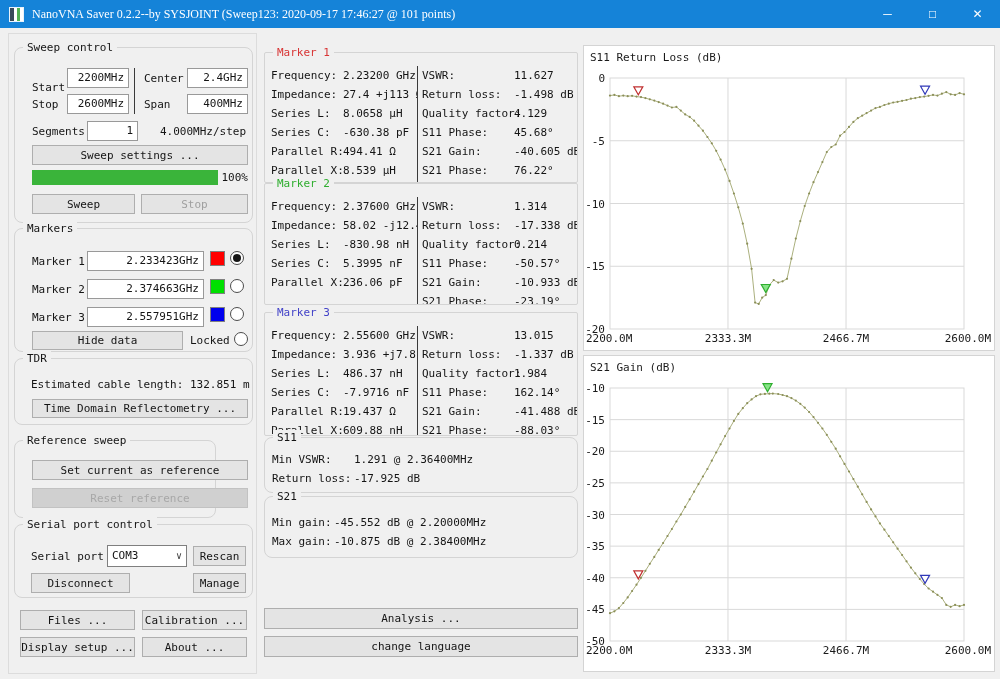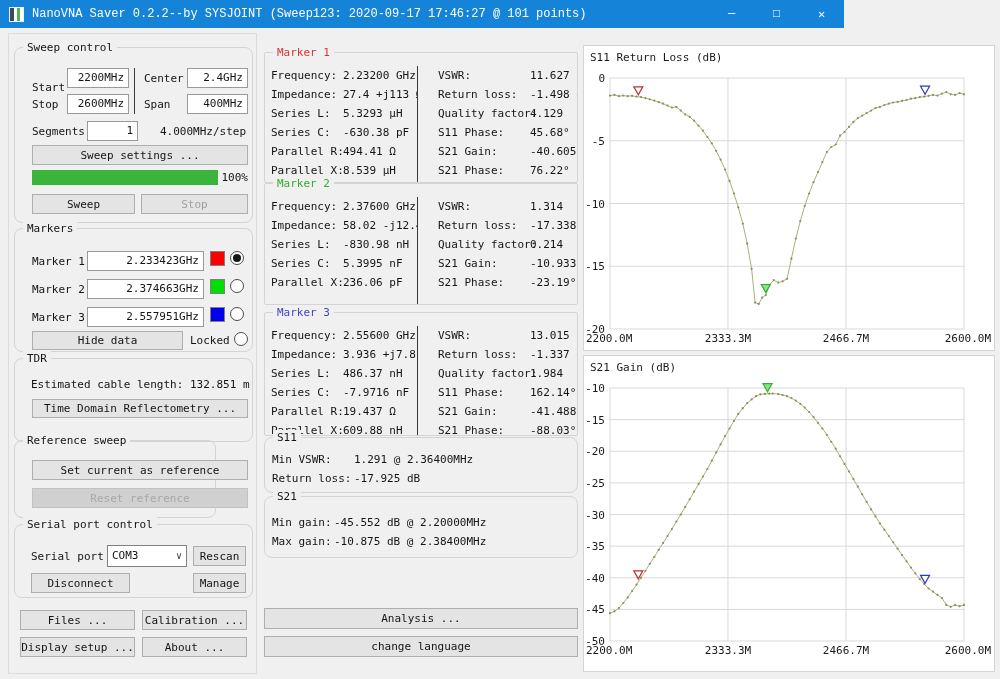--- a/index.html
+++ b/index.html
@@ -1,19 +1,19 @@
 <!DOCTYPE html>
 <html><head>
 <meta charset="utf-8">
 <style>
   *{box-sizing:border-box;margin:0;padding:0}
   html,body{width:1000px;height:679px}
   body{font-family:"DejaVu Sans Mono",monospace;font-size:11px;color:#141414;background:#f0f0f0;position:relative;overflow:hidden}
   
-  .titlebar{position:absolute;top:0;left:0;width:844px;height:28px;background:#1583d8;color:#fff;display:flex;align-items:center;font-family:Liberation Mono, monospace;font-size:12px}
+  .titlebar{position:absolute;top:0;left:0;width:1000px;height:28px;background:#1583d8;color:#fff;display:flex;align-items:center;font-family:Liberation Serif, serif;font-size:12px}
   .app-icon{width:15px;height:15px;margin:0 8px 0 9px;border:1px solid #e8f2fb;background:linear-gradient(90deg,#3a4a5a 0 32%,#ffffff 32% 52%,#52b152 52% 78%,#ffffff 78%)}
   .title-text{flex:1;white-space:nowrap;overflow:hidden}
   .win-btn{width:45px;height:28px;display:flex;align-items:center;justify-content:center;font-size:12px;cursor:default}
   
   .content{position:absolute;top:28px;left:0;width:1000px;height:651px}
   .panel-frame{position:absolute;left:8px;top:5px;width:249px;height:641px;border:1px solid #dcdcdc}
   .gbox{position:absolute;border:1px solid #d4d4d4;border-radius:8px}
   .gbox-label{position:absolute;top:-8px;left:8px;background:#f0f0f0;padding:0 4px;line-height:15px;white-space:nowrap}
   .lab{position:absolute;line-height:15px;white-space:nowrap}
   .btn{position:absolute;display:flex;align-items:center;justify-content:center;background:#e4e4e4;border:1px solid #aeaeae;white-space:nowrap;overflow:hidden}
@@ -25,21 +25,21 @@
   .swatch{position:absolute;width:15px;height:15px;border:1px solid #808080}
   .radio{position:absolute;width:14px;height:14px;border:1px solid #4c4c4c;border-radius:50%;background:#fff}
   .radio.checked::after{content:'';display:block;width:8px;height:8px;margin:2px;border-radius:50%;background:#161616}
   .combo{position:absolute;background:#fff;border:1px solid #7f7f7f;line-height:20px;padding:0 4px;display:flex;align-items:center}
   .combo .combo-val{flex:1;white-space:nowrap;overflow:hidden}
   .combo .chev{color:#444;font-size:10px;margin-left:2px}
   
   .mbox{position:absolute;left:264px;width:314px;border:1px solid #d4d4d4;border-radius:2px}
   .mcols{display:flex;height:100%;padding-top:13px}
   .mcol-left{width:152px;padding-left:6px}
-  .mcol-right{flex:1;padding-left:20px;overflow:hidden;border-left:1px solid #3a3a3a}
+  .mcol-right{flex:1;padding-left:4px;overflow:hidden;border-left:1px solid #3a3a3a}
   .frow{line-height:19px;white-space:nowrap;overflow:hidden}
   .flabel{display:inline-block;vertical-align:top}
   .mcol-left .flabel{width:72px}
   .mcol-right .flabel{width:92px}
   .srow{position:absolute;line-height:15px;white-space:nowrap;overflow:hidden;left:7px;right:4px}
   .srow .flabel-s11{display:inline-block;width:82px}
   .srow .flabel-s21{display:inline-block;width:62px}
   
   .chart{position:absolute;left:583px;width:412px;background:#fff;border:1px solid #d4d4d4}
   .chart1{top:17px;height:306px}
@@ -104,21 +104,21 @@
       <span class="lab" style="left:17px;top:81px">Marker 3</span>
       <div class="tinput" style="left:72px;top:78px;width:117px">2.557951GHz</div>
       <span class="swatch" style="left: 195px; top: 78px; background: rgb(0, 0, 238);"></span>
       <span class="radio" style="left:215px;top:78px"></span>
     </div>
     <div class="btn" style="left:17px;top:102px;width:151px;height:19px">Hide data</div>
     <span class="lab" style="left:175px;top:104px">Locked</span>
     <span class="radio" style="left:219px;top:103px"></span>
   </div>
 
-  <div class="gbox" style="left:14px;top:330px;width:239px;height:84px">
+  <div class="gbox" style="left:14px;top:330px;width:239px;height:67px">
     <span class="gbox-label">TDR</span>
     <span class="lab" style="left:16px;top:18px">Estimated cable length: 132.851 m</span>
     <div class="btn" style="left:17px;top:40px;width:216px;height:19px">Time Domain Reflectometry ...</div>
   </div>
 
   <div class="gbox" style="left:14px;top:412px;width:202px;height:78px">
     <span class="gbox-label">Reference sweep</span>
     <div class="btn" style="left:17px;top:19px;width:216px;height:20px">Set current as reference</div>
     <div class="btn dis2" style="left:17px;top:47px;width:216px;height:20px">Reset reference</div>
   </div>
@@ -139,21 +139,21 @@
   <div class="btn" style="left:142px;top:582px;width:105px;height:20px">Calibration ...</div>
   <div class="btn" style="left:20px;top:609px;width:115px;height:20px">Display setup ...</div>
   <div class="btn" style="left:142px;top:609px;width:105px;height:20px">About ...</div>
 
   <div class="mbox" style="top:24px;height:131px">
     <span class="gbox-label" style="color: rgb(216, 53, 53);">Marker 1</span>
     <div class="mcols">
         <div class="mcol-left">
           <div class="frow"><span class="flabel">Frequency:</span><span>2.23200 GHz</span></div>
           <div class="frow"><span class="flabel">Impedance:</span><span>27.4 +j113 Ω</span></div>
-          <div class="frow"><span class="flabel">Series L:</span><span>5.3293 μH</span></div>
+          <div class="frow"><span class="flabel">Series L:</span><span>8.0658 μH</span></div>
           <div class="frow"><span class="flabel">Series C:</span><span>-630.38 pF</span></div>
           <div class="frow"><span class="flabel">Parallel R:</span><span>494.41 Ω</span></div>
           <div class="frow"><span class="flabel">Parallel X:</span><span>8.539 μH</span></div>
         </div>
         <div class="mcol-right">
           <div class="frow"><span class="flabel">VSWR:</span><span>11.627</span></div>
           <div class="frow"><span class="flabel">Return loss:</span><span>-1.498 dB</span></div>
           <div class="frow"><span class="flabel">Quality factor:</span><span>4.129</span></div>
           <div class="frow"><span class="flabel">S11 Phase:</span><span>45.68°</span></div>
           <div class="frow"><span class="flabel">S21 Gain:</span><span>-40.605 dB</span></div>
@@ -168,20 +168,21 @@
           <div class="frow"><span class="flabel">Frequency:</span><span>2.37600 GHz</span></div>
           <div class="frow"><span class="flabel">Impedance:</span><span>58.02 -j12.4 Ω</span></div>
           <div class="frow"><span class="flabel">Series L:</span><span>-830.98 nH</span></div>
           <div class="frow"><span class="flabel">Series C:</span><span>5.3995 nF</span></div>
           <div class="frow"><span class="flabel">Parallel X:</span><span>236.06 pF</span></div>
         </div>
         <div class="mcol-right">
           <div class="frow"><span class="flabel">VSWR:</span><span>1.314</span></div>
           <div class="frow"><span class="flabel">Return loss:</span><span>-17.338 dB</span></div>
           <div class="frow"><span class="flabel">Quality factor:</span><span>0.214</span></div>
+          <div class="frow"><span class="flabel">S11 Phase:</span><span>-50.57°</span></div>
           <div class="frow"><span class="flabel">S21 Gain:</span><span>-10.933 dB</span></div>
           <div class="frow"><span class="flabel">S21 Phase:</span><span>-23.19°</span></div>
         </div>
       </div>
   </div>
   <div class="mbox" style="top:284px;height:124px">
     <span class="gbox-label" style="color: rgb(67, 67, 200);">Marker 3</span>
     <div class="mcols">
         <div class="mcol-left">
           <div class="frow"><span class="flabel">Frequency:</span><span>2.55600 GHz</span></div>

